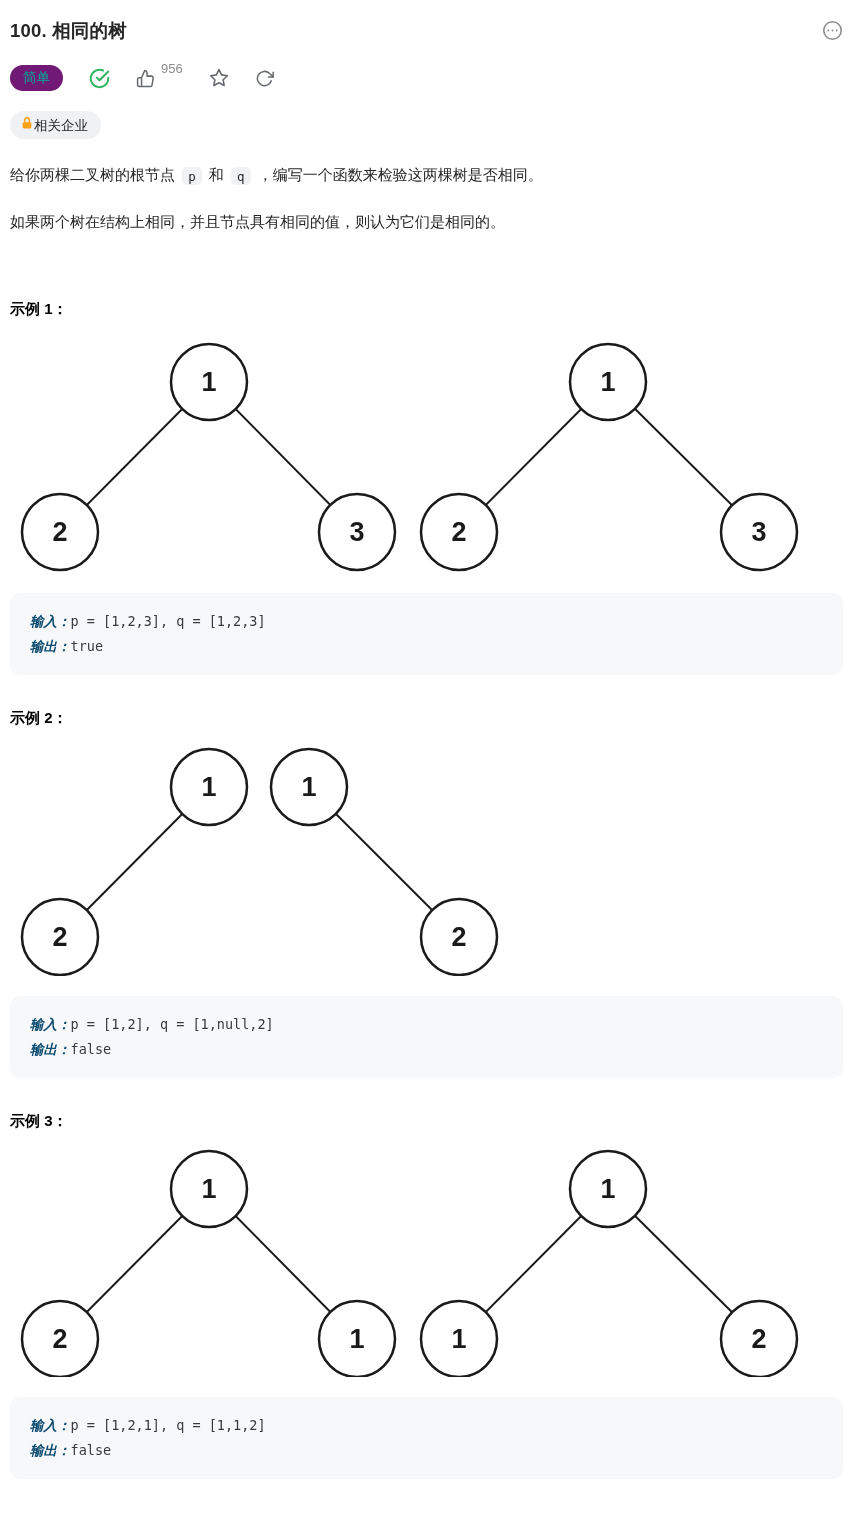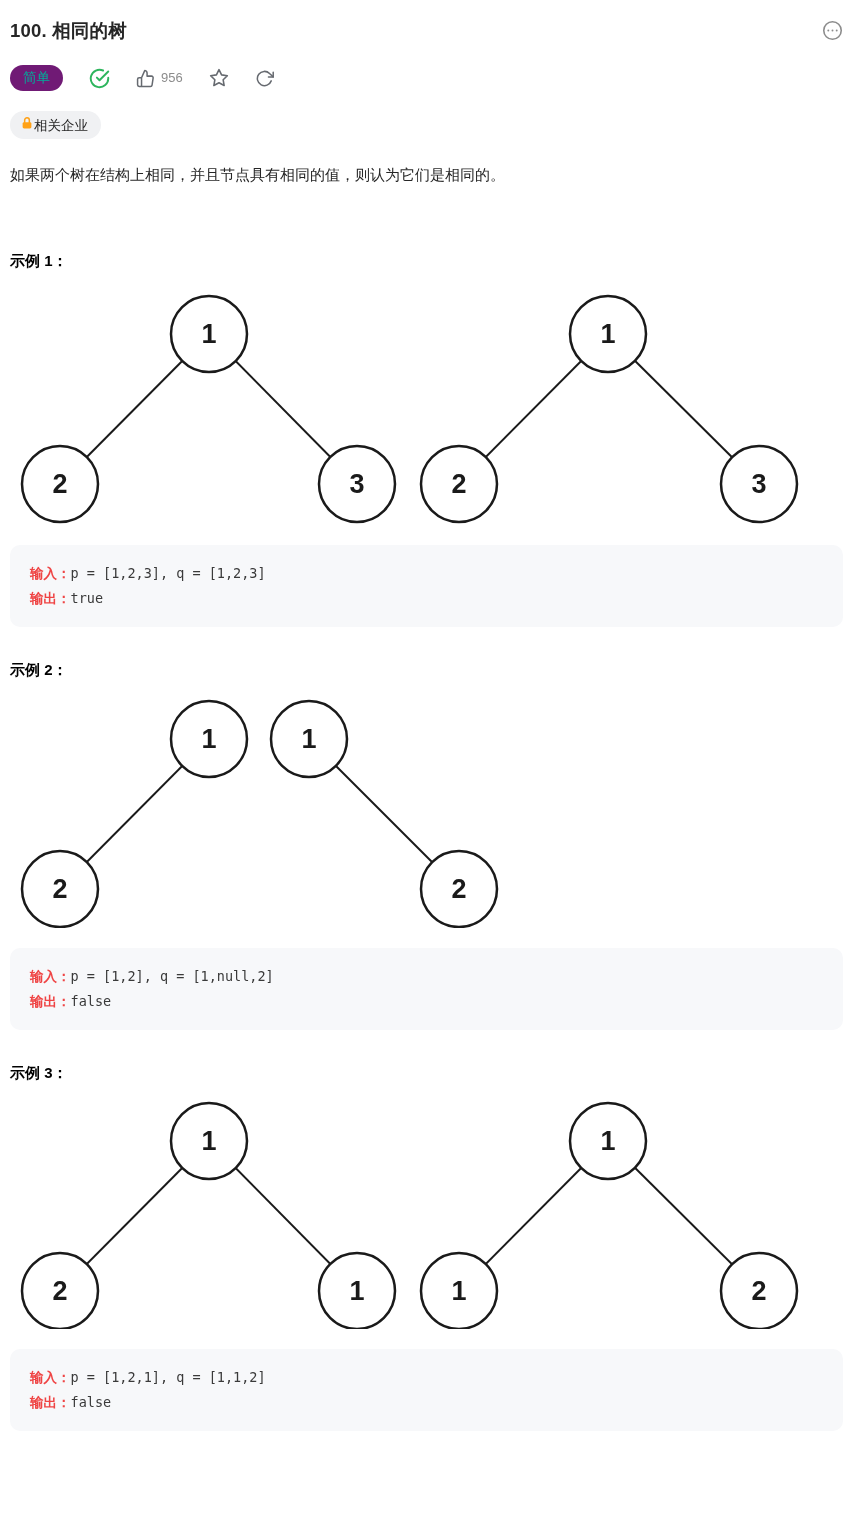--- a/index.html
+++ b/index.html
@@ -17,21 +17,21 @@
     position:absolute; top:20px; right:10px;
     background:none; border:none; padding:0; cursor:pointer; line-height:0; color:#8c8c8c;
   }
 
   
   .meta-row { margin-top:22px; display:flex; align-items:center; gap:26px; }
   .badge-easy {
     display:inline-block; padding:5px 13px; border-radius:999px;
     background:#701a75; color:#00af9b; font-size:13.5px; line-height:16px;
   }
-  .icon-btn { background:none; border:none; padding:0; cursor:pointer; line-height:0; color:#666a70; display:flex; align-items:center; gap:6px; }
+  .icon-btn { background:none; border:none; padding:0; cursor:pointer; line-height:0; color:#666a70; display:flex; align-items:flex-start; gap:6px; }
   .like-count { font-size:13px; color:#8c8c8c; font-family:"Liberation Sans",sans-serif; }
 
   
   .tag-row { margin-top:20px; }
   .pill {
     display:inline-flex; align-items:center; 
     background:#f0f1f3; border:none; border-radius:999px;
     padding:5px 13px 5px 10px; font-size:13.5px; color:#262626; cursor:pointer; line-height:17px;
   }
 
@@ -45,21 +45,21 @@
 
   
   .example-heading { font-size:15px; font-weight:700; margin:0; color:#000000; }
   .mt-first { margin-top:66px; }
   .mt-next  { margin-top:34px; }
   .tree-svg { display:block; margin-top:18px; }
   .example-block {
     margin-top:20px; background:#f7f8fa; border-radius:10px;
     padding:16px 20px; font-size:13.5px; line-height:25px;
   }
-  .io-line strong { font-weight:700; color:#ef4444; font-family:"Liberation Sans",sans-serif; }
+  .io-line strong { font-weight:700; color:#0c4a6e; font-family:"Liberation Sans",sans-serif;font-style:italic; }
   .io-line code { font-family:"DejaVu Sans Mono","Liberation Mono",monospace; color:#3a3a3a; font-size:13.5px;margin-top:28px; }
 </style>
 </head>
 <body>
 
 <div class="page">
 
   <h1 class="title">100. 相同的树</h1>
 
   <button class="more-btn">
@@ -117,20 +117,21 @@
       <span>
         <svg width="14" height="14" viewBox="0 0 24 24">
           <path d="M8 11V7a4 4 0 0 1 8 0v4" fill="none" stroke="#ffa116" stroke-width="2.6" stroke-linecap="round"></path>
           <rect x="4.5" y="10.5" width="15" height="11" rx="2.5" fill="#ffa116"></rect>
         </svg>
       </span>
       <span>相关企业</span>
     </button>
   </div>
 
+  <p class="desc"><span>给你两棵二叉树的根节点 </span><code class="inline">p</code><span> 和 </span><code class="inline">q</code><span> ，编写一个函数来检验这两棵树是否相同。</span></p>
 
   <p class="desc">如果两个树在结构上相同，并且节点具有相同的值，则认为它们是相同的。</p>
 
   <h3 class="example-heading mt-first">示例 1：</h3>
   <svg class="tree-svg" viewBox="0 0 853 236" width="853" height="236">
       <line x1="199" y1="45" x2="50" y2="195" stroke="#1a1a1a" stroke-width="2"></line>
       <line x1="199" y1="45" x2="347" y2="195" stroke="#1a1a1a" stroke-width="2"></line>
       <line x1="598" y1="45" x2="449" y2="195" stroke="#1a1a1a" stroke-width="2"></line>
       <line x1="598" y1="45" x2="749" y2="195" stroke="#1a1a1a" stroke-width="2"></line>
       <circle cx="199" cy="45" r="38" fill="#ffffff" stroke="#1a1a1a" stroke-width="2.5"></circle>

